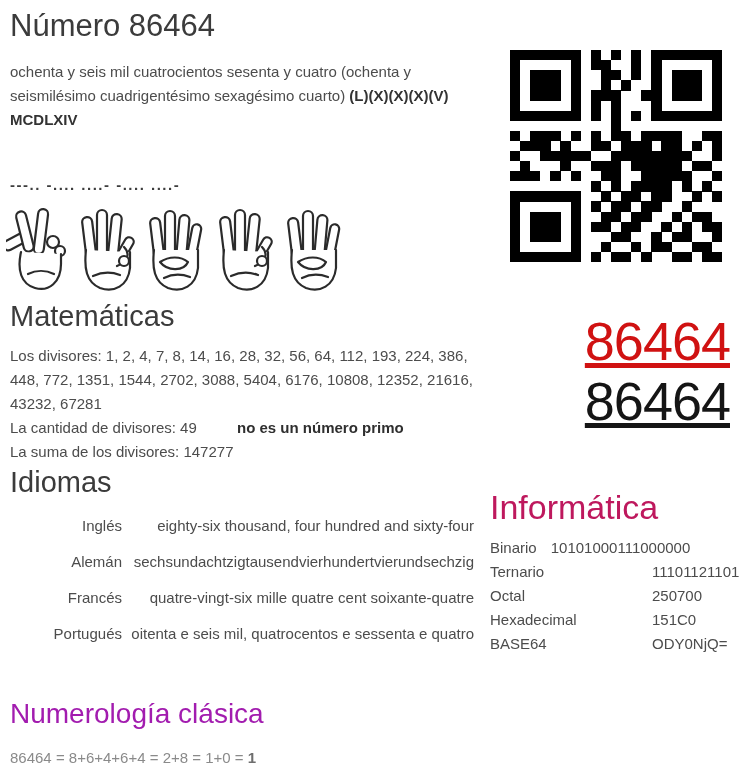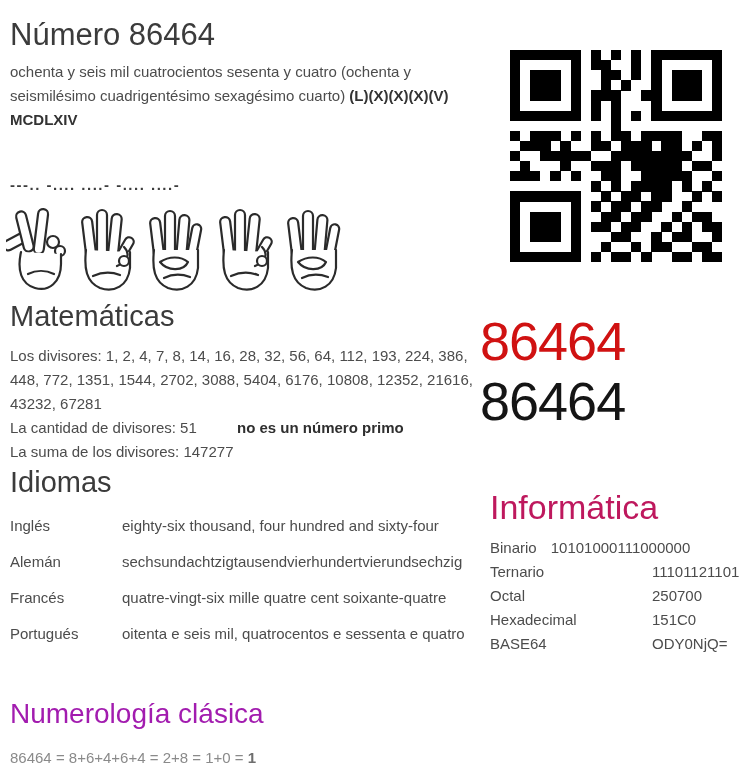--- a/index.html
+++ b/index.html
@@ -5,46 +5,46 @@
   * { margin:0; padding:0; box-sizing:border-box; }
   html,body { background:#fff; }
   body {
     width:750px; height:776px; position:relative; overflow:hidden;
     font-family:"Liberation Sans","DejaVu Sans",sans-serif;
     color:#4c4c4c; font-size:15px;
   }
   .abs { position:absolute; }
 
   
-  #title { left:10px; top:17px; font-size:31px; font-weight:400; color:#3b3b3b; }
+  #title { left:10px; top:8px; font-size:31px; font-weight:400; color:#3b3b3b; }
   #intro { left:10px; top:60px; width:464px; line-height:24px; color:#4c4c4c; }
   #intro b { color:#333; }
   #morse { left:10px; top:176px; font-weight:bold; color:#3d3d3d; letter-spacing:1.5px; font-size:15px; }
   #hands { left:6px; top:200px; width:360px; height:92px; display:flex; gap:5px; align-items:flex-end; }
   #hands svg { width:64px; height:88px; }
 
   h2.sec { font-size:29px; font-weight:400; color:#3b3b3b; }
   #math-h { left:10px; top:300px; }
   #math-body { left:10px; top:344px; width:464px; line-height:24px; }
   #math-body .bold-note { font-weight:bold; color:#2f2f2f; margin-left:36px; }
 
   #lang-h { left:10px; top:466px; }
   #lang-table { left:10px; top:508px; width:464px; }
-  .lang-row { display:flex; align-items:center; padding:6px 0; line-height:24px; }
+  .lang-row { display:flex; align-items:center; padding:6px 0; line-height:24px;text-align:right; }
   .lang-label { width:112px; flex:0 0 112px; }
   .lang-value { flex:1; }
 
   #numer-h { left:10px; top:698px; font-size:28px; color:#a21caf; }
   #numer-eq { left:10px; top:748px; color:#8a8a8a; line-height:20px; }
   #numer-eq b { color:#6e6e6e; }
 
   
   #qr { left:510px; top:50px; width:212px; height:212px; }
   #qr svg { width:212px; height:212px; display:block; }
-  .bignum { left:480px; width:250px; text-align:left; font-size:54px; line-height:54px; letter-spacing:-1px; }
+  .bignum { left:480px; width:250px; text-align:right; font-size:54px; line-height:54px; letter-spacing:-1px;text-decoration:underline; }
   #num-red { top:314px; }
   #num-black { top:374px; color:#151515; }
 
   #info-h { left:490px; top:488px; font-size:34px; font-weight:400; color:#be185d; }
   #info-table { left:490px; top:536px; width:258px; }
   .info-row { display:flex; line-height:24px; }
   .info-label { width:162px; flex:0 0 162px; }
   .info-row.wide .info-label { width:auto; flex:0 0 auto; margin-right:14px; }
   .info-value { white-space:nowrap; }
 
@@ -119,21 +119,21 @@
   <svg>
       <use href="#hand-4"></use>
     </svg>
 </div>
 
 <h2 id="math-h" class="abs sec">Matemáticas</h2>
 
 <div id="math-body" class="abs">
   <div>Los divisores: 1, 2, 4, 7, 8, 14, 16, 28, 32, 56, 64, 112, 193, 224, 386, 448, 772, 1351, 1544, 2702, 3088, 5404, 6176, 10808, 12352, 21616, 43232, 67281</div>
   <div>
-    <span>La cantidad de divisores: 51</span>
+    <span>La cantidad de divisores: 49</span>
     <span class="bold-note">no es un número primo</span>
   </div>
   <div>La suma de los divisores: 147277</div>
 </div>
 
 <h2 id="lang-h" class="abs sec">Idiomas</h2>
 
 <div id="lang-table" class="abs">
   <div class="lang-row">
     <span class="lang-label">Inglés</span>

